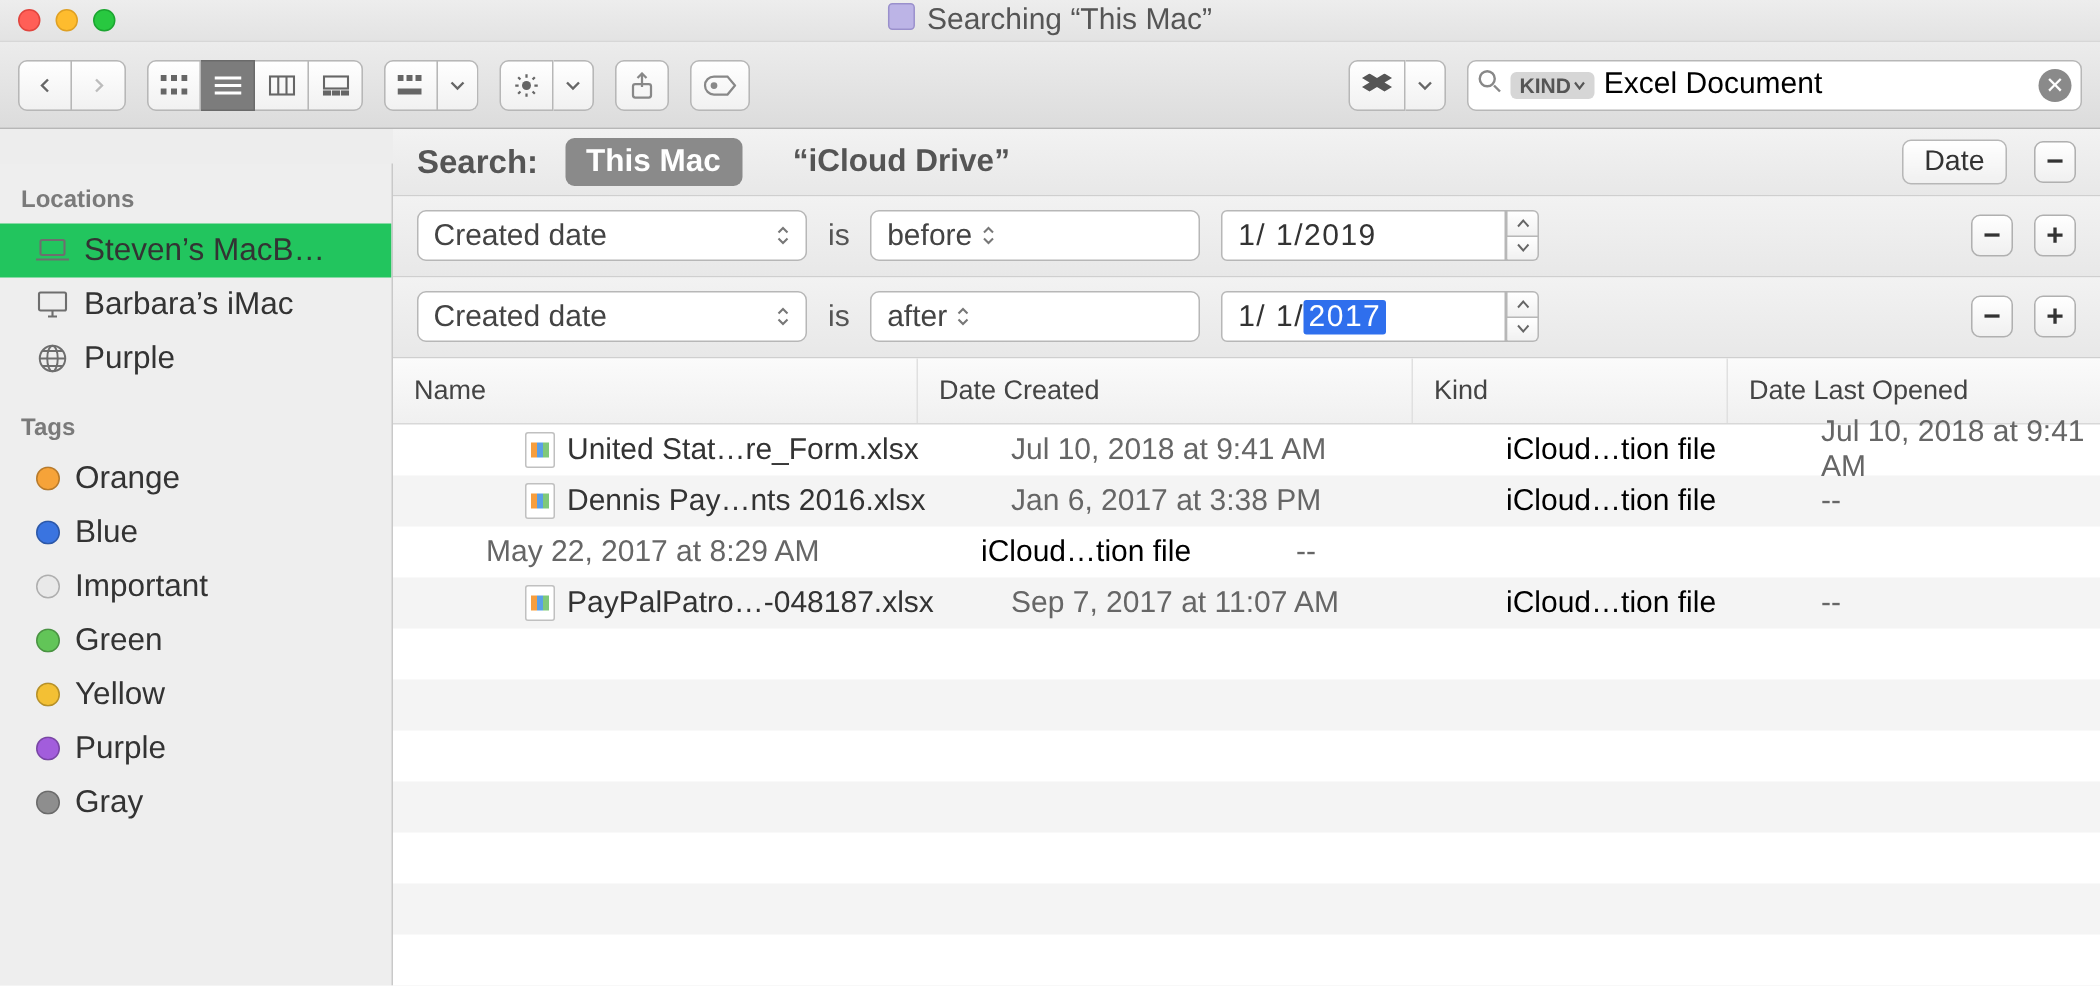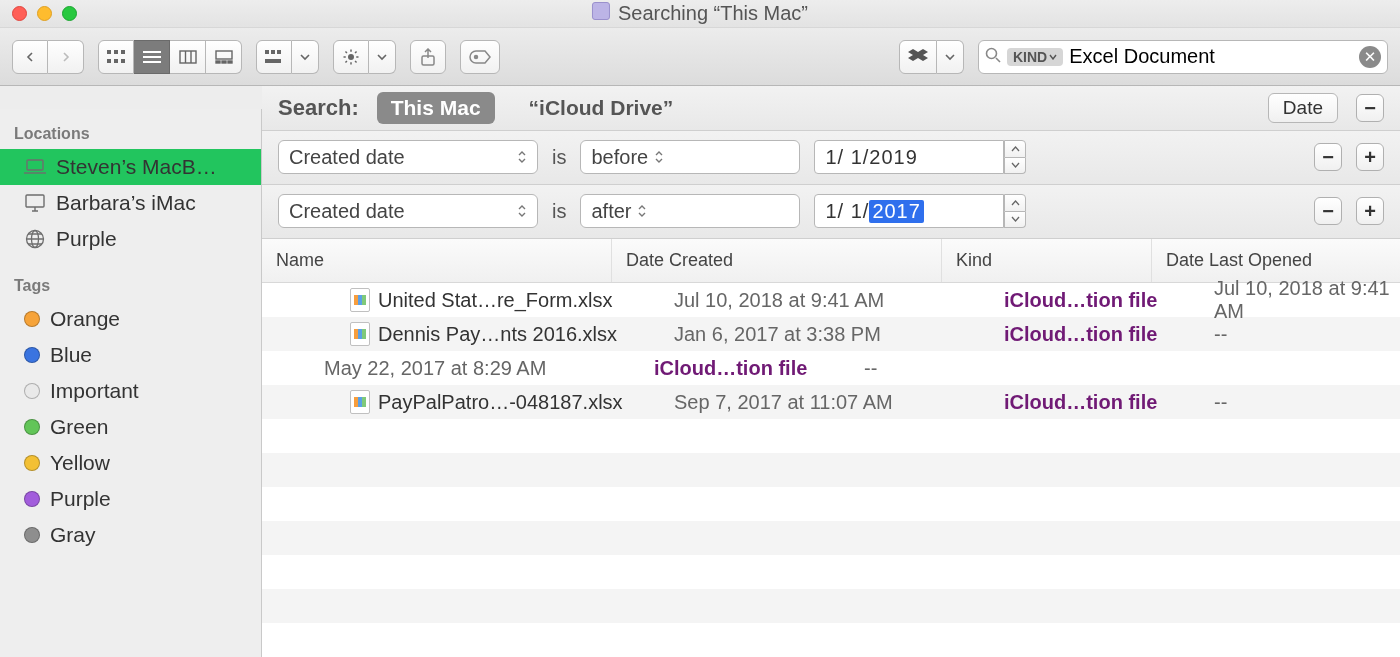--- a/index.html
+++ b/index.html
@@ -73,21 +73,21 @@
   .col-date { width:330px;}
   .col-kind { width:210px;}
   .col-opened { flex:1; border-right:none !important;}
 
   
   .rows { flex:1; }
   .row { height:34px; display:flex; align-items:center; font-size:20px; color:#333;padding-left:48px;}
   .row:nth-child(even){ background:#f4f4f4;}
   .row .c-name { width:350px; padding-left:40px; display:flex; align-items:center; gap:8px;}
   .row .c-date { width:330px; padding-left:14px; color:#666;}
-  .row .c-kind { width:210px; padding-left:14px; color:#701a75;font-weight:bold;}
+  .row .c-kind { width:210px; padding-left:14px; color:#000000;}
   .row .c-opened { flex:1; padding-left:14px; color:#666;}
   .fileicon { width:20px; height:24px; background:#fff; border:1px solid #c0c0c0; border-radius:2px; position:relative;}
   .fileicon::after { content:""; position:absolute; left:3px; right:3px; top:6px; height:10px; background:linear-gradient(90deg,#f79e3e 33%,#5aa0e6 33% 66%,#7fc97a 66%);}
   .row.empty { } 
 
   .chev { width:10px; height:10px; }
 </style>
 </head>
 <body>
 

